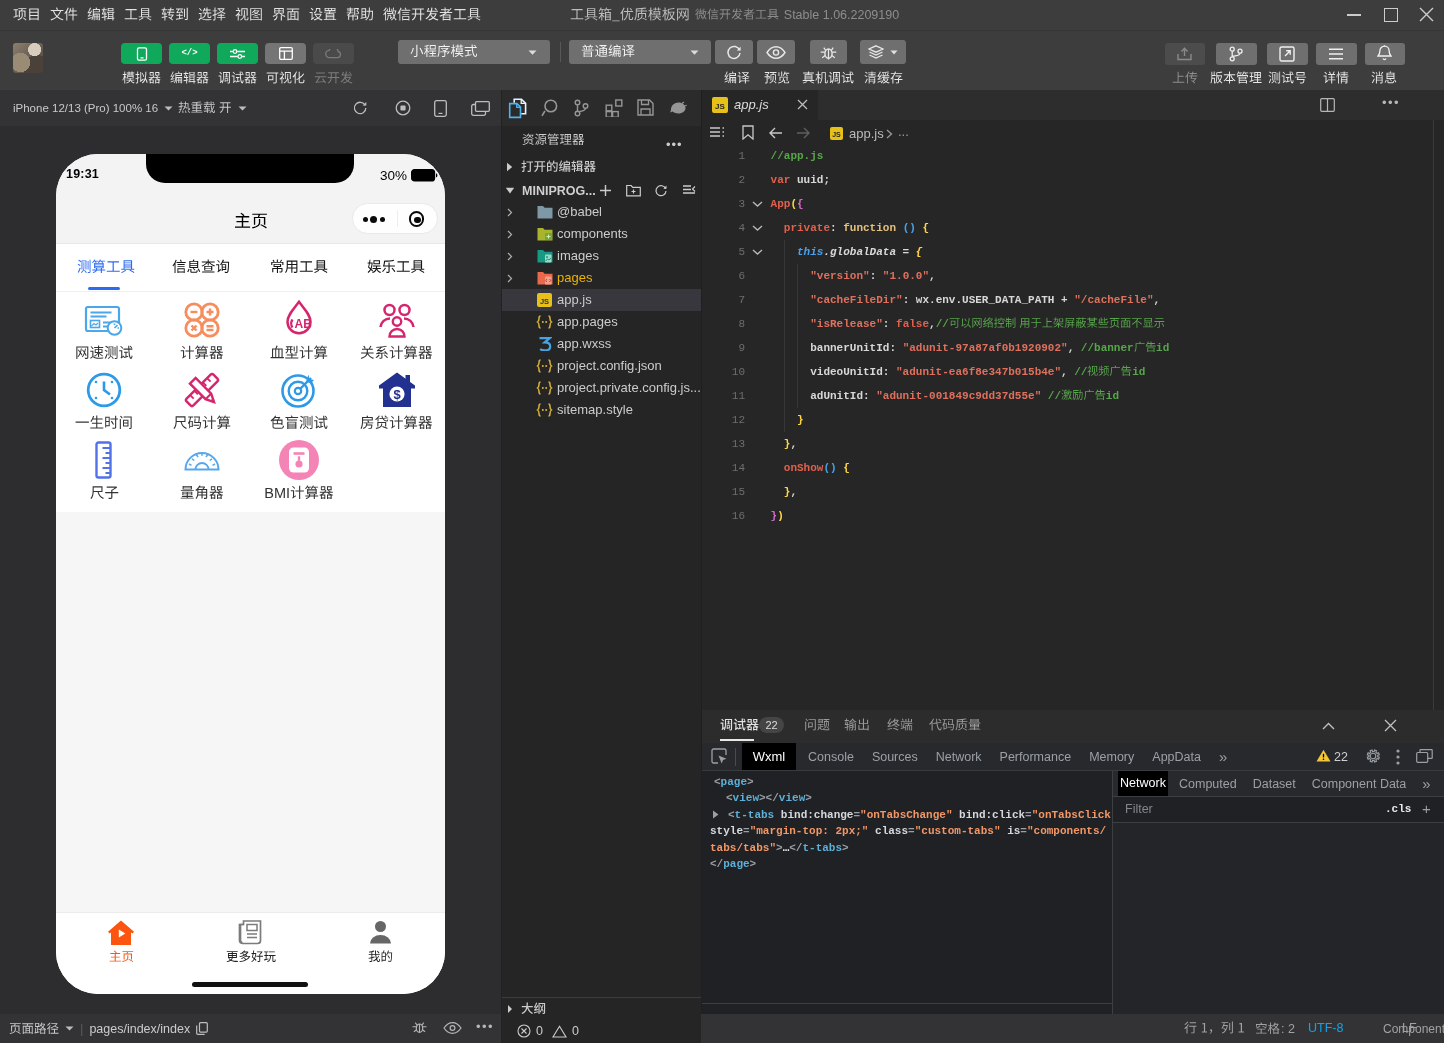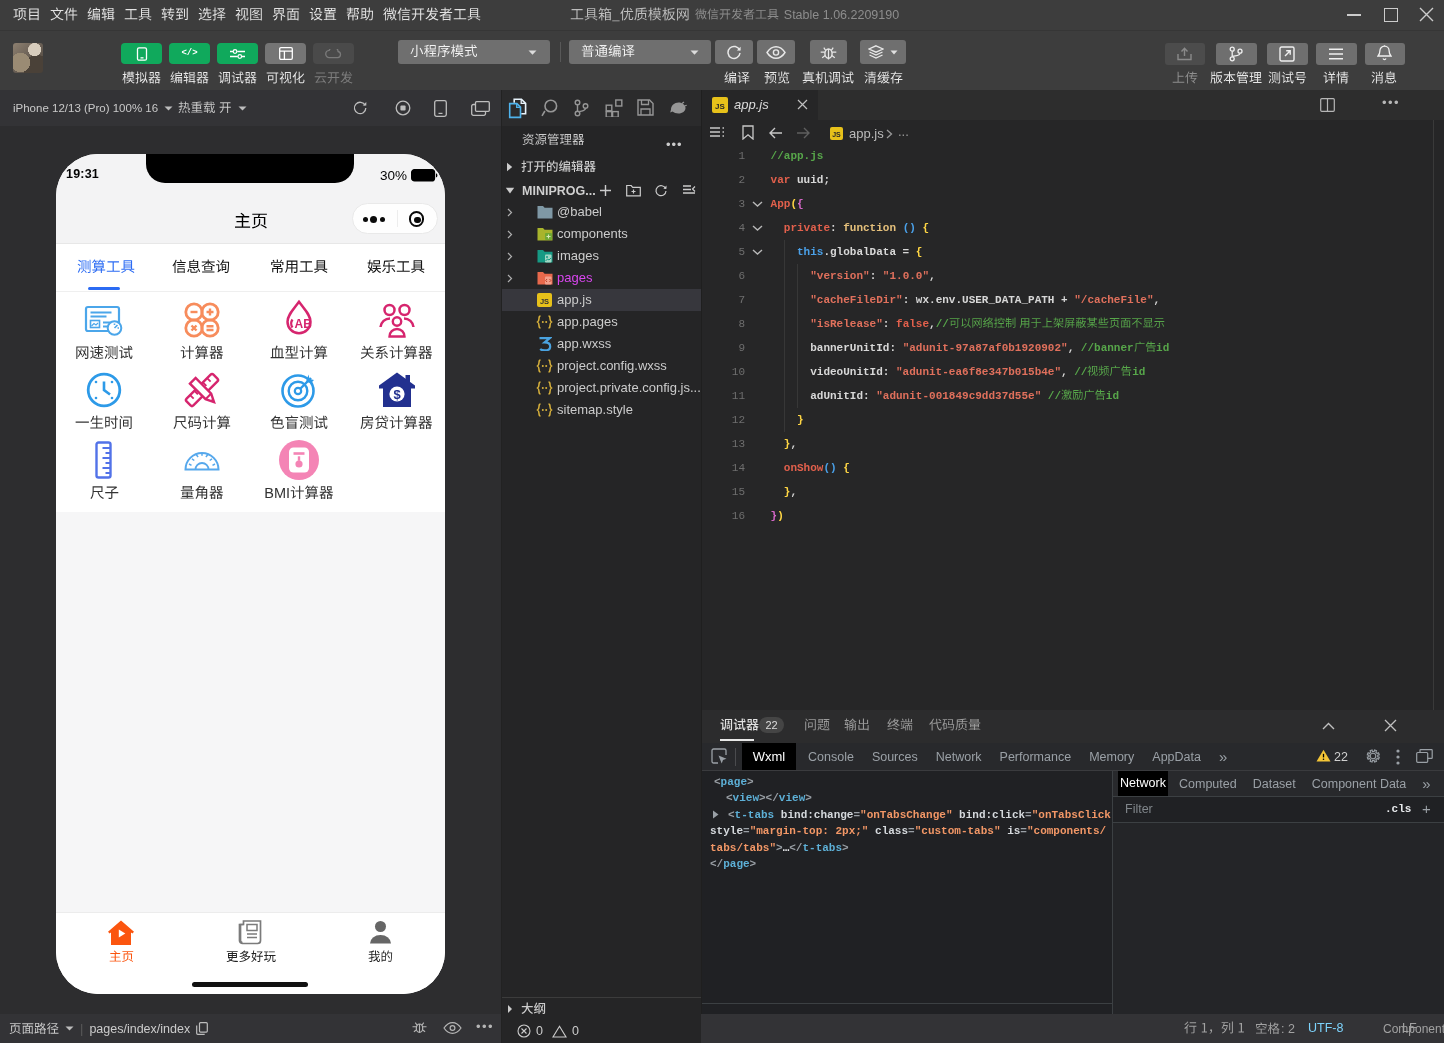--- a/index.html
+++ b/index.html
@@ -648,42 +648,42 @@
 <svg class="a" style="left:507px;top:273.5px" width="6" height="9" viewBox="0 0 6 9">
     <path d="M1 1l3.5 3.5L1 8" fill="none" stroke="#b0b0b0" stroke-width="1.2"></path>
   </svg>
 <div class="a" style="left:537px;top:271px">
     <svg width="16" height="14" viewBox="0 0 16 14">
       <path d="M0.5 1h5.5l1.6 1.8h7.9V13.5H0.5z" fill="#e8694c"></path>
       <rect x="8" y="5.5" width="6.5" height="8" rx="1" fill="#f2a08c"></rect>
       <path d="M10 8l-1.3 1.5L10 11M12.5 8l1.3 1.5-1.3 1.5" stroke="#c04028" stroke-width="1" fill="none"></path>
     </svg>
   </div>
-<div class="a" style="left:557px;top:270px;color:#d946ef;font-size:13px;">pages</div>
+<div class="a" style="left:557px;top:270px;color:#eab308;font-size:13px;">pages</div>
 <div class="a" style="left:537px;top:292.5px;width:15px;height:14px;border-radius:2px;background:#e7c11a;"></div>
 <div class="a" style="left:537px;top:292.5px;width:15px;height:14px;font-size:7.5px;font-weight:bold;color:#333;text-align:center;line-height:17px;">JS</div>
 <div class="a" style="left:557px;top:292px;color:#cccccc;font-size:13px;">app.js</div>
 <svg class="a" style="left:536px;top:315px" width="17" height="14" viewBox="0 0 17 14">
     <path d="M4.5 1C3 1 3 2.2 3 3.5S3 6 1.5 7C3 8 3 9.2 3 10.5S3 13 4.5 13" fill="none" stroke="#d9b23c" stroke-width="1.5"></path>
     <path d="M12.5 1C14 1 14 2.2 14 3.5S14 6 15.5 7C14 8 14 9.2 14 10.5S14 13 12.5 13" fill="none" stroke="#d9b23c" stroke-width="1.5"></path>
     <circle cx="6.8" cy="7" r="1" fill="#d9b23c"></circle>
     <circle cx="10.2" cy="7" r="1" fill="#d9b23c"></circle>
   </svg>
 <div class="a" style="left:557px;top:314px;color:#cccccc;font-size:13px;">app.pages</div>
 <svg class="a" style="left:537px;top:337px" width="15" height="14" viewBox="0 0 15 14">
     <path d="M2.5 1.2h10.2L7.6 5.4c3.4 0 5.6 1.6 5.6 4 0 2.6-2.4 4-5.4 4-2 0-3.8-.6-4.6-1.4" fill="none" stroke="#4aa3e0" stroke-width="2.2"></path>
   </svg>
 <div class="a" style="left:557px;top:336px;color:#cccccc;font-size:13px;">app.wxss</div>
 <svg class="a" style="left:536px;top:359px" width="17" height="14" viewBox="0 0 17 14">
     <path d="M4.5 1C3 1 3 2.2 3 3.5S3 6 1.5 7C3 8 3 9.2 3 10.5S3 13 4.5 13" fill="none" stroke="#d9b23c" stroke-width="1.5"></path>
     <path d="M12.5 1C14 1 14 2.2 14 3.5S14 6 15.5 7C14 8 14 9.2 14 10.5S14 13 12.5 13" fill="none" stroke="#d9b23c" stroke-width="1.5"></path>
     <circle cx="6.8" cy="7" r="1" fill="#d9b23c"></circle>
     <circle cx="10.2" cy="7" r="1" fill="#d9b23c"></circle>
   </svg>
-<div class="a" style="left:557px;top:358px;color:#cccccc;font-size:13px;">project.config.wxss</div>
+<div class="a" style="left:557px;top:358px;color:#cccccc;font-size:13px;">project.config.json</div>
 <svg class="a" style="left:536px;top:381px" width="17" height="14" viewBox="0 0 17 14">
     <path d="M4.5 1C3 1 3 2.2 3 3.5S3 6 1.5 7C3 8 3 9.2 3 10.5S3 13 4.5 13" fill="none" stroke="#d9b23c" stroke-width="1.5"></path>
     <path d="M12.5 1C14 1 14 2.2 14 3.5S14 6 15.5 7C14 8 14 9.2 14 10.5S14 13 12.5 13" fill="none" stroke="#d9b23c" stroke-width="1.5"></path>
     <circle cx="6.8" cy="7" r="1" fill="#d9b23c"></circle>
     <circle cx="10.2" cy="7" r="1" fill="#d9b23c"></circle>
   </svg>
 <div class="a" style="left:557px;top:380px;color:#cccccc;font-size:13px;">project.private.config.js...</div>
 <svg class="a" style="left:536px;top:403px" width="17" height="14" viewBox="0 0 17 14">
     <path d="M4.5 1C3 1 3 2.2 3 3.5S3 6 1.5 7C3 8 3 9.2 3 10.5S3 13 4.5 13" fill="none" stroke="#d9b23c" stroke-width="1.5"></path>
     <path d="M12.5 1C14 1 14 2.2 14 3.5S14 6 15.5 7C14 8 14 9.2 14 10.5S14 13 12.5 13" fill="none" stroke="#d9b23c" stroke-width="1.5"></path>
@@ -752,21 +752,21 @@
 <div class="a" style="left:701px;top:144px;width:743px;height:24px;font-family:'Liberation Mono',monospace;font-size:11px;font-weight:bold;line-height:24px;white-space:pre;"><span class="a" style="left:9px;width:35px;text-align:right;color:#6e6e6e;font-weight:normal;">1</span><span class="a" style="left:69.6px;"><span style="color:#57a64a">//app.js</span></span></div>
 <div class="a" style="left:701px;top:168px;width:743px;height:24px;font-family:'Liberation Mono',monospace;font-size:11px;font-weight:bold;line-height:24px;white-space:pre;"><span class="a" style="left:9px;width:35px;text-align:right;color:#6e6e6e;font-weight:normal;">2</span><span class="a" style="left:69.6px;"><span style="color:#e2604c">var</span><span style="color:#d8d8d8"> uuid;</span></span></div>
 <div class="a" style="left:701px;top:192px;width:743px;height:24px;font-family:'Liberation Mono',monospace;font-size:11px;font-weight:bold;line-height:24px;white-space:pre;"><span class="a" style="left:9px;width:35px;text-align:right;color:#6e6e6e;font-weight:normal;">3</span><svg class="a" style="left:51px;top:9px" width="11" height="6" viewBox="0 0 11 6">
       <path d="M1 1l4.5 4L10 1" fill="none" stroke="#b8b8b8" stroke-width="1.4"></path>
     </svg><span class="a" style="left:69.6px;"><span style="color:#e2604c">App</span><span style="color:#ffd644">(</span><span style="color:#d668c8">{</span></span></div>
 <div class="a" style="left:701px;top:216px;width:743px;height:24px;font-family:'Liberation Mono',monospace;font-size:11px;font-weight:bold;line-height:24px;white-space:pre;"><span class="a" style="left:9px;width:35px;text-align:right;color:#6e6e6e;font-weight:normal;">4</span><svg class="a" style="left:51px;top:9px" width="11" height="6" viewBox="0 0 11 6">
       <path d="M1 1l4.5 4L10 1" fill="none" stroke="#b8b8b8" stroke-width="1.4"></path>
     </svg><span class="a" style="left:69.6px;"><span style="color:#d8d8d8">  </span><span style="color:#e2604c">private</span><span style="color:#d8d8d8">: </span><span style="color:#e5c07b">function</span><span style="color:#d8d8d8"> </span><span style="color:#4aa0e8">()</span><span style="color:#d8d8d8"> </span><span style="color:#ffd644">{</span></span></div>
 <div class="a" style="left:701px;top:240px;width:743px;height:24px;font-family:'Liberation Mono',monospace;font-size:11px;font-weight:bold;line-height:24px;white-space:pre;"><span class="a" style="left:9px;width:35px;text-align:right;color:#6e6e6e;font-weight:normal;">5</span><svg class="a" style="left:51px;top:9px" width="11" height="6" viewBox="0 0 11 6">
       <path d="M1 1l4.5 4L10 1" fill="none" stroke="#b8b8b8" stroke-width="1.4"></path>
-    </svg><span class="a" style="left:69.6px;"><span style="color:#d8d8d8">    </span><span style="color:#4aa0e8">this</span><span style="color:#d8d8d8">.globalData = </span><span style="color:#ffd644">{</span></span></div>
+    </svg><span class="a" style="left:69.6px;font-style:italic;"><span style="color:#d8d8d8">    </span><span style="color:#4aa0e8">this</span><span style="color:#d8d8d8">.globalData = </span><span style="color:#ffd644">{</span></span></div>
 <div class="a" style="left:701px;top:264px;width:743px;height:24px;font-family:'Liberation Mono',monospace;font-size:11px;font-weight:bold;line-height:24px;white-space:pre;"><span class="a" style="left:9px;width:35px;text-align:right;color:#6e6e6e;font-weight:normal;">6</span><span class="a" style="left:69.6px;"><span style="color:#d8d8d8">      </span><span style="color:#e0705c">"version"</span><span style="color:#d8d8d8">: </span><span style="color:#e0705c">"1.0.0"</span><span style="color:#d8d8d8">,</span></span></div>
 <div class="a" style="left:701px;top:288px;width:743px;height:24px;font-family:'Liberation Mono',monospace;font-size:11px;font-weight:bold;line-height:24px;white-space:pre;"><span class="a" style="left:9px;width:35px;text-align:right;color:#6e6e6e;font-weight:normal;">7</span><span class="a" style="left:69.6px;"><span style="color:#d8d8d8">      </span><span style="color:#e0705c">"cacheFileDir"</span><span style="color:#d8d8d8">: wx.env.USER_DATA_PATH + </span><span style="color:#e0705c">"/cacheFile"</span><span style="color:#d8d8d8">,</span></span></div>
 <div class="a" style="left:701px;top:312px;width:743px;height:24px;font-family:'Liberation Mono',monospace;font-size:11px;font-weight:bold;line-height:24px;white-space:pre;"><span class="a" style="left:9px;width:35px;text-align:right;color:#6e6e6e;font-weight:normal;">8</span><span class="a" style="left:69.6px;"><span style="color:#d8d8d8">      </span><span style="color:#e0705c">"isRelease"</span><span style="color:#d8d8d8">: </span><span style="color:#e2604c">false</span><span style="color:#d8d8d8">,</span><span style="color:#57a64a">//</span><svg width="215.9" height="12.5" viewBox="0 0 215.9 12.5" style="display:inline-block;vertical-align:-2.6px">
         <path d="M0.6 1.3V2.1H8.4V9.6C8.4 9.8 8.3 9.9 8 9.9C7.8 9.9 6.9 9.9 6 9.9C6.1 10.1 6.2 10.5 6.3 10.8C7.4 10.8 8.2 10.8 8.6 10.6C9.1 10.5 9.2 10.2 9.2 9.6V2.1H10.6V1.3ZM2.6 4.6H5.5V7.2H2.6ZM1.8 3.8V8.9H2.6V8H6.4V3.8ZM15.4 1.9C16 2.7 16.8 3.9 17.1 4.6L17.8 4.2C17.5 3.4 16.8 2.4 16.1 1.5ZM19.7 0.9C19.5 5.9 18.7 8.7 15.1 10.1C15.3 10.3 15.6 10.7 15.7 10.9C17.2 10.2 18.3 9.3 19 8.1C19.9 9 20.8 10 21.3 10.8L22 10.2C21.5 9.4 20.4 8.2 19.4 7.3C20.1 5.7 20.5 3.7 20.6 1ZM12.8 9.7C13.1 9.4 13.5 9.2 16.7 7.6C16.7 7.4 16.5 7.1 16.5 6.8L13.9 8.1V1.4H13V8C13 8.5 12.6 8.8 12.3 9C12.5 9.1 12.7 9.5 12.8 9.7ZM24.6 3.9C25.1 4.5 25.6 5.2 26.1 6C25.7 7.2 25.1 8.2 24.3 8.9C24.5 9 24.8 9.3 25 9.4C25.7 8.7 26.2 7.8 26.6 6.7C27 7.2 27.3 7.7 27.5 8.1L28.1 7.6C27.8 7.1 27.4 6.5 27 5.9C27.3 4.9 27.5 3.9 27.7 2.8L26.9 2.7C26.8 3.6 26.6 4.4 26.4 5.1C26 4.5 25.5 3.9 25.1 3.4ZM27.8 3.9C28.3 4.5 28.9 5.3 29.3 6C28.9 7.2 28.3 8.2 27.5 9C27.7 9.1 28 9.4 28.1 9.5C28.8 8.7 29.4 7.8 29.8 6.8C30.2 7.4 30.6 8 30.8 8.5L31.3 8C31.1 7.4 30.7 6.7 30.2 5.9C30.5 5 30.7 4 30.9 2.8L30.1 2.8C30 3.6 29.8 4.4 29.6 5.1C29.2 4.5 28.8 4 28.4 3.5ZM23.4 1.2V10.8H24.2V2H31.8V9.7C31.8 9.9 31.7 9.9 31.5 9.9C31.3 10 30.6 10 29.8 9.9C29.9 10.2 30.1 10.5 30.2 10.8C31.2 10.8 31.8 10.8 32.1 10.6C32.5 10.5 32.6 10.2 32.6 9.7V1.2ZM34.1 9.3 34.3 10.2C35.3 9.8 36.7 9.4 38 9L37.9 8.3C36.4 8.7 35 9.1 34.1 9.3ZM40 0.3C39.5 1.6 38.8 2.7 37.9 3.5L38 3.3L37.3 2.9C37 3.3 36.8 3.7 36.6 4.1L35.1 4.2C35.8 3.3 36.5 2.1 37 0.9L36.2 0.5C35.7 1.9 34.9 3.3 34.6 3.7C34.4 4 34.2 4.3 34 4.3C34.1 4.6 34.2 5 34.3 5.2C34.4 5.1 34.7 5 36.1 4.8C35.6 5.5 35.1 6.1 34.9 6.3C34.6 6.7 34.3 7 34.1 7.1C34.2 7.3 34.3 7.7 34.3 7.9C34.6 7.7 35 7.6 37.7 6.9C37.7 6.7 37.7 6.4 37.7 6.2L35.6 6.6C36.4 5.8 37.2 4.7 37.8 3.7C38 3.8 38.2 4.1 38.3 4.3C38.7 4 39 3.6 39.3 3.1C39.7 3.7 40.1 4.2 40.6 4.6C39.7 5.2 38.8 5.6 37.8 5.9C37.9 6.1 38.1 6.5 38.2 6.7C39.2 6.3 40.3 5.8 41.2 5.2C42 5.8 43 6.3 44.1 6.6C44.1 6.4 44.3 6 44.4 5.9C43.4 5.6 42.6 5.2 41.8 4.7C42.7 3.9 43.5 3 43.9 1.8L43.4 1.5L43.3 1.6H40.3C40.5 1.2 40.6 0.9 40.8 0.6ZM38.8 6.6V10.7H39.6V10.1H42.8V10.7H43.6V6.6ZM39.6 9.4V7.3H42.8V9.4ZM42.8 2.3C42.4 3 41.9 3.7 41.2 4.2C40.6 3.7 40.1 3.1 39.8 2.5L39.9 2.3ZM52.6 3.7C53.3 4.3 54.2 5.3 54.7 5.8L55.2 5.2C54.8 4.7 53.8 3.9 53.1 3.2ZM51.1 3.3C50.5 4 49.7 4.7 48.9 5.3C49.1 5.4 49.4 5.7 49.5 5.9C50.3 5.3 51.2 4.4 51.8 3.5ZM46.6 0.5V2.7H45.3V3.5H46.6V6.1C46.1 6.3 45.6 6.5 45.2 6.6L45.3 7.4L46.6 7V9.7C46.6 9.9 46.6 9.9 46.4 9.9C46.3 9.9 45.9 9.9 45.4 9.9C45.5 10.1 45.6 10.5 45.6 10.7C46.3 10.7 46.8 10.7 47 10.5C47.3 10.4 47.4 10.2 47.4 9.7V6.7L48.6 6.3L48.5 5.5L47.4 5.9V3.5H48.6V2.7H47.4V0.5ZM48.5 9.7V10.4H55.6V9.7H52.5V6.9H54.8V6.1H49.4V6.9H51.7V9.7ZM51.4 0.7C51.5 1 51.7 1.5 51.9 1.8H48.9V3.8H49.7V2.6H54.7V3.7H55.5V1.8H52.8C52.6 1.5 52.4 0.9 52.2 0.5ZM63.6 1.5V7.7H64.4V1.5ZM65.6 0.6V9.6C65.6 9.8 65.5 9.9 65.3 9.9C65.1 9.9 64.5 9.9 63.8 9.9C64 10.1 64.1 10.5 64.1 10.8C65 10.8 65.6 10.7 65.9 10.6C66.3 10.4 66.4 10.2 66.4 9.6V0.6ZM57.6 0.8C57.4 1.8 57 3 56.5 3.7C56.7 3.8 57 3.9 57.2 4C57.4 3.7 57.6 3.3 57.8 2.9H59.2V4.1H56.5V4.8H59.2V6H57V9.9H57.8V6.7H59.2V10.8H60V6.7H61.6V9C61.6 9.1 61.6 9.2 61.4 9.2C61.3 9.2 61 9.2 60.5 9.2C60.6 9.4 60.7 9.7 60.7 9.9C61.3 9.9 61.8 9.9 62 9.8C62.3 9.6 62.4 9.4 62.4 9V6H60V4.8H62.8V4.1H60V2.9H62.3V2.1H60V0.5H59.2V2.1H58C58.2 1.7 58.3 1.3 58.4 0.9ZM72 1.3V5.3C72 6.9 71.9 8.9 70.7 10.3C70.9 10.4 71.2 10.7 71.3 10.9C72.2 9.9 72.6 8.6 72.8 7.4H75.6V10.7H76.4V7.4H79.4V9.7C79.4 9.9 79.4 9.9 79.1 9.9C78.9 9.9 78.2 10 77.4 9.9C77.5 10.1 77.6 10.5 77.7 10.7C78.7 10.7 79.4 10.7 79.8 10.6C80.1 10.5 80.3 10.2 80.3 9.7V1.3ZM72.9 2.1H75.6V3.9H72.9ZM79.4 2.1V3.9H76.4V2.1ZM72.9 4.7H75.6V6.6H72.8C72.9 6.1 72.9 5.7 72.9 5.3ZM79.4 4.7V6.6H76.4V4.7ZM82.9 1.3V2.1H86.8V5H82.2V5.8H86.8V9.6C86.8 9.8 86.7 9.9 86.5 9.9C86.2 9.9 85.4 9.9 84.4 9.9C84.6 10.1 84.7 10.5 84.8 10.7C85.9 10.7 86.7 10.7 87.1 10.6C87.5 10.4 87.7 10.2 87.7 9.6V5.8H92.1V5H87.7V2.1H91.3V1.3ZM97.5 0.7V9.4H93.3V10.3H103.4V9.4H98.4V5H102.6V4.1H98.4V0.7ZM111 2.1H113.3V4.5H111ZM110.2 1.4V5.2H114.2V1.4ZM109.1 5.5V6.6H104.6V7.3H108.5C107.5 8.4 105.9 9.4 104.4 9.9C104.6 10.1 104.8 10.4 104.9 10.6C106.4 10 108 8.9 109.1 7.7V10.8H110V7.8C111 9 112.6 10 114.1 10.5C114.2 10.3 114.5 10 114.7 9.8C113.1 9.4 111.5 8.4 110.5 7.3H114.3V6.6H110V5.5ZM106.3 0.5C106.3 0.9 106.3 1.3 106.3 1.7H104.6V2.4H106.2C106 3.7 105.5 4.6 104.3 5.2C104.5 5.3 104.8 5.6 104.9 5.8C106.2 5.1 106.7 3.9 107 2.4H108.6C108.4 3.9 108.3 4.4 108.2 4.6C108.1 4.7 108 4.7 107.9 4.7C107.7 4.7 107.3 4.7 106.9 4.7C107 4.9 107.1 5.2 107.1 5.4C107.5 5.4 108 5.4 108.2 5.4C108.5 5.4 108.7 5.3 108.9 5.1C109.1 4.8 109.2 4 109.4 2C109.4 1.9 109.4 1.7 109.4 1.7H107.1C107.1 1.3 107.1 0.9 107.2 0.5ZM119 4C119.3 4.4 119.5 4.8 119.7 5.1L120.5 4.8C120.3 4.5 120 4.1 119.8 3.8ZM117.5 1.8H124.3V2.9H117.5ZM116.7 1V4.7C116.7 6.5 116.6 8.7 115.5 10.4C115.7 10.4 116.1 10.7 116.2 10.8C117.3 9.1 117.5 6.6 117.5 4.7V3.6H125.1V1ZM123.4 3.7C123.2 4.1 123 4.7 122.7 5.2H118V5.9H119.7V7L119.7 7.4H117.7V8.2H119.6C119.4 8.9 118.8 9.6 117.5 10.2C117.7 10.3 118 10.6 118.1 10.8C119.7 10.1 120.2 9.2 120.4 8.2H122.8V10.8H123.6V8.2H125.7V7.4H123.6V5.9H125.4V5.2H123.5C123.8 4.8 124.1 4.4 124.3 4ZM122.8 7.4H120.5L120.5 7V5.9H122.8ZM128.5 6.3C128.4 7.3 128.3 8.3 128 9C128.1 9.1 128.4 9.2 128.5 9.3C128.8 8.5 128.9 7.5 129 6.4ZM127.2 3.4C127.6 3.9 127.9 4.6 128 5.1L128.7 4.8C128.6 4.3 128.2 3.6 127.9 3.1ZM130.3 6.5C130.5 7.2 130.7 8.3 130.7 8.9L131.2 8.7C131.2 8.2 131 7.2 130.7 6.3ZM131.4 3.1C131.3 3.6 130.9 4.4 130.6 4.9L131.2 5.1C131.5 4.6 131.9 3.9 132.2 3.3ZM133.4 0.5V1.2H130.5V0.5H129.6V1.2H127V2H129.6V2.8H130.5V2H133.4V2.8H134.2V2H136.9V1.2H134.2V0.5ZM133.6 2.8C133.3 4.1 132.8 5.3 132.2 6.2V5.1H130V2.8H129.3V5.1H127.3V10.8H127.9V5.8H129.4V10.7H130V5.8H131.5V10C131.5 10.1 131.4 10.1 131.3 10.1C131.2 10.1 130.9 10.1 130.5 10.1C130.6 10.3 130.7 10.6 130.7 10.8C131.3 10.8 131.6 10.8 131.9 10.7C132 10.6 132.1 10.4 132.1 10.3C132.3 10.4 132.5 10.7 132.6 10.8C133.4 10.3 134.1 9.8 134.7 9C135.2 9.8 135.9 10.4 136.7 10.8C136.8 10.6 137 10.3 137.2 10.1C136.4 9.8 135.7 9.1 135.1 8.4C135.7 7.4 136.2 6.3 136.5 5H137V4.2H134C134.1 3.8 134.3 3.4 134.4 3ZM132.2 6.8C132.3 6.9 132.5 7 132.5 7.1C132.8 6.8 133 6.4 133.2 6.1C133.5 6.9 133.8 7.7 134.2 8.3C133.6 9.1 133 9.7 132.2 10.1V10ZM133.7 5H135.6C135.4 6 135.1 6.9 134.6 7.6C134.2 6.9 133.9 6 133.6 5.1ZM140.2 0.5V1.6H138.2V2.4H140.2V5.7H142.7V6.7H138.2V7.5H141.9C141 8.5 139.4 9.4 138 9.9C138.1 10 138.4 10.4 138.5 10.6C140 10 141.6 8.9 142.7 7.7V10.8H143.5V7.7C144.6 8.9 146.3 10 147.8 10.5C147.9 10.3 148.2 10 148.3 9.8C146.9 9.4 145.3 8.5 144.3 7.5H148.1V6.7H143.5V5.7H146V2.4H148.1V1.6H146V0.5H145.1V1.6H141.1V0.5ZM145.1 2.4V3.3H141.1V2.4ZM145.1 4V5H141.1V4ZM150.6 7.2V8.1H158.2V7.2ZM149.4 9.7V10.5H159.3V9.7ZM149.9 1.7V5.6L149.2 5.7L149.3 6.5C150.6 6.3 152.6 6.1 154.4 5.9L154.4 5.1L152.6 5.3V3.2H154.3V2.4H152.6V0.5H151.7V5.4L150.7 5.5V1.7ZM158.2 1.6C157.6 2 156.7 2.4 155.7 2.7V0.5H154.9V4.9C154.9 5.9 155.2 6.2 156.3 6.2C156.5 6.2 157.9 6.2 158.1 6.2C159.1 6.2 159.3 5.8 159.4 4.2C159.2 4.2 158.8 4 158.7 3.9C158.6 5.2 158.5 5.4 158.1 5.4C157.8 5.4 156.6 5.4 156.3 5.4C155.8 5.4 155.7 5.3 155.7 4.9V3.5C156.8 3.1 158 2.7 158.9 2.2ZM165.1 4.7V6.8C165.1 8 164.7 9.3 160.5 10.1C160.7 10.3 160.9 10.6 161 10.8C165.4 9.9 166 8.3 166 6.8V4.7ZM166 8.7C167.3 9.3 169 10.2 169.8 10.8L170.4 10.2C169.5 9.5 167.8 8.7 166.5 8.1ZM161.9 3.2V8.5H162.7V4H168.4V8.4H169.3V3.2H165.3C165.5 2.8 165.7 2.4 165.9 1.9H170.4V1.1H160.8V1.9H165C164.8 2.3 164.6 2.8 164.4 3.2ZM175.5 6.2H177.9V7.4H175.5ZM175.5 5.5V4.2H177.9V5.5ZM175.5 8.1H177.9V9.4H175.5ZM171.8 1.2V2H176.1C176 2.5 175.9 3 175.8 3.4H172.3V10.8H173.1V10.2H180.3V10.8H181.2V3.4H176.7L177.1 2H181.7V1.2ZM173.1 9.4V4.2H174.7V9.4ZM180.3 9.4H178.6V4.2H180.3ZM188.6 4.5C189.9 5.4 191.6 6.8 192.4 7.6L193.1 7C192.2 6.1 190.5 4.9 189.2 4ZM183.1 1.3V2.1H188.1C187 4.1 185.1 5.9 182.8 7C183 7.2 183.3 7.6 183.4 7.8C185 7 186.3 5.8 187.5 4.5V10.8H188.4V3.4C188.7 3 188.9 2.6 189.2 2.1H192.8V1.3ZM196.3 3.5H202V4.7H196.3ZM196.3 1.7H202V2.9H196.3ZM195.5 1V5.4H202.9V1ZM202.7 6.2C202.4 6.9 201.7 7.9 201.2 8.5L201.8 8.8C202.3 8.2 203 7.3 203.4 6.5ZM194.9 6.6C195.4 7.3 195.9 8.3 196.2 8.9L196.9 8.5C196.6 8 196 7 195.6 6.3ZM199.9 5.8V9.5H198.3V5.8H197.5V9.5H194V10.3H204.3V9.5H200.7V5.8ZM207.4 6C206.9 7.2 206 8.5 205.1 9.3C205.3 9.4 205.7 9.6 205.9 9.8C206.8 8.9 207.7 7.6 208.2 6.2ZM212.4 6.3C213.2 7.4 214.1 8.8 214.4 9.8L215.2 9.4C214.9 8.5 214 7 213.2 6ZM206.4 1.3V2.1H214.3V1.3ZM205.4 4V4.9H209.9V9.7C209.9 9.9 209.8 9.9 209.6 9.9C209.4 9.9 208.7 9.9 207.9 9.9C208.1 10.2 208.2 10.5 208.2 10.8C209.2 10.8 209.9 10.8 210.3 10.6C210.7 10.5 210.8 10.2 210.8 9.7V4.9H215.3V4Z" fill="#57a64a"></path>
       </svg></span></div>
 <div class="a" style="left:701px;top:336px;width:743px;height:24px;font-family:'Liberation Mono',monospace;font-size:11px;font-weight:bold;line-height:24px;white-space:pre;"><span class="a" style="left:9px;width:35px;text-align:right;color:#6e6e6e;font-weight:normal;">9</span><span class="a" style="left:69.6px;"><span style="color:#d8d8d8">      bannerUnitId: </span><span style="color:#e0705c">"adunit-97a87af0b1920902"</span><span style="color:#d8d8d8">, </span><span style="color:#57a64a">//banner</span><svg width="22.4" height="12.5" viewBox="0 0 22.4 12.5" style="display:inline-block;vertical-align:-2.6px">
         <path d="M5.3 0.7C5.4 1.1 5.7 1.7 5.8 2.2H1.6V5.4C1.6 6.9 1.5 8.9 0.4 10.3C0.6 10.4 1 10.7 1.1 10.9C2.3 9.4 2.5 7.1 2.5 5.4V3H10.6V2.2H6.3L6.7 2.1C6.6 1.7 6.4 1 6.1 0.5ZM14 0.6C13.6 1.9 12.8 3.1 12 3.9C12.2 4 12.6 4.3 12.8 4.4C13.1 4 13.5 3.5 13.8 2.9H16.6V4.6H11.9V5.4H21.8V4.6H17.5V2.9H20.9V2.1H17.5V0.5H16.6V2.1H14.3C14.5 1.7 14.7 1.2 14.8 0.8ZM13.3 6.6V10.9H14.1V10.3H19.6V10.9H20.5V6.6ZM14.1 9.5V7.3H19.6V9.5Z" fill="#57a64a"></path>
       </svg><span style="color:#57a64a">id</span></span></div>
 <div class="a" style="left:701px;top:360px;width:743px;height:24px;font-family:'Liberation Mono',monospace;font-size:11px;font-weight:bold;line-height:24px;white-space:pre;"><span class="a" style="left:9px;width:35px;text-align:right;color:#6e6e6e;font-weight:normal;">10</span><span class="a" style="left:69.6px;"><span style="color:#d8d8d8">      videoUnitId: </span><span style="color:#e0705c">"adunit-ea6f8e347b015b4e"</span><span style="color:#d8d8d8">, </span><span style="color:#57a64a">//</span><svg width="44.8" height="12.5" viewBox="0 0 44.8 12.5" style="display:inline-block;vertical-align:-2.6px">
         <path d="M5 1V7H5.9V1.8H9.3V7H10.2V1ZM1.7 0.9C2.1 1.3 2.6 1.9 2.8 2.4L3.4 1.9C3.2 1.5 2.8 0.9 2.4 0.5ZM7.1 2.6V4.8C7.1 6.6 6.8 8.7 4 10.2C4.1 10.3 4.4 10.6 4.5 10.8C6.2 9.9 7.1 8.7 7.5 7.5V9.7C7.5 10.4 7.8 10.6 8.6 10.6H9.6C10.6 10.6 10.7 10.2 10.8 8.4C10.6 8.4 10.3 8.2 10.1 8.1C10.1 9.7 10 10 9.6 10H8.7C8.4 10 8.3 9.9 8.3 9.6V6.8H7.7C7.9 6.1 7.9 5.5 7.9 4.8V2.6ZM0.7 2.4V3.2H3.4C2.8 4.6 1.6 6 0.4 6.8C0.6 7 0.8 7.4 0.8 7.6C1.3 7.3 1.7 6.9 2.1 6.4V10.8H2.9V6C3.3 6.5 3.8 7.1 4 7.4L4.6 6.8C4.3 6.5 3.6 5.6 3.1 5.2C3.7 4.4 4.1 3.6 4.4 2.7L4 2.4L3.8 2.4ZM19.1 4.3C19 8.2 18.9 9.5 16.2 10.2C16.3 10.4 16.5 10.7 16.6 10.8C19.5 10 19.7 8.5 19.8 4.3ZM19.4 9C20.1 9.5 21.1 10.3 21.5 10.8L22 10.3C21.6 9.8 20.6 9 19.8 8.5ZM16 5.6C15.4 7.9 14.1 9.4 11.7 10.2C11.9 10.3 12.1 10.6 12.2 10.8C14.7 9.9 16.1 8.3 16.7 5.7ZM12.7 5.5C12.5 6.3 12.1 7.1 11.6 7.7C11.8 7.8 12.1 8 12.2 8.1C12.7 7.5 13.1 6.5 13.4 5.6ZM17.3 3.1V8.4H18V3.7H20.8V8.3H21.5V3.1H19.5L20 1.9H21.8V1.2H17V1.9H19.1C19 2.3 18.9 2.7 18.7 3.1ZM12.5 1.5V4H11.6V4.7H14V8.1H14.7V4.7H16.8V4H14.9V2.6H16.6V1.9H14.9V0.5H14.2V4H13.2V1.5ZM27.7 0.7C27.8 1.1 28.1 1.7 28.2 2.2H24V5.4C24 6.9 23.9 8.9 22.8 10.3C23 10.4 23.4 10.7 23.5 10.9C24.7 9.4 24.9 7.1 24.9 5.4V3H33V2.2H28.7L29.1 2.1C29 1.7 28.8 1 28.5 0.5ZM36.4 0.6C36 1.9 35.2 3.1 34.4 3.9C34.6 4 35 4.3 35.2 4.4C35.5 4 35.9 3.5 36.2 2.9H39V4.6H34.3V5.4H44.2V4.6H39.9V2.9H43.3V2.1H39.9V0.5H39V2.1H36.7C36.9 1.7 37.1 1.2 37.2 0.8ZM35.7 6.6V10.9H36.5V10.3H42V10.9H42.9V6.6ZM36.5 9.5V7.3H42V9.5Z" fill="#57a64a"></path>
@@ -884,17 +884,17 @@
     <svg width="60.7" height="14.6" viewBox="0 0 60.7 14.6" style="display:block">
       <path d="M5.7 1.3V2.2H12.1V1.3ZM3.5 0.5C2.8 1.4 1.5 2.6 0.5 3.3C0.6 3.5 0.9 3.9 1 4.1C2.2 3.3 3.5 2 4.4 0.9ZM5.1 4.8V5.8H9.5V11.2C9.5 11.4 9.4 11.5 9.1 11.5C8.9 11.5 8 11.5 7.1 11.4C7.2 11.7 7.4 12.1 7.4 12.4C8.7 12.4 9.4 12.4 9.9 12.3C10.3 12.1 10.5 11.8 10.5 11.2V5.8H12.4V4.8ZM4 3.3C3.1 4.7 1.7 6.3 0.3 7.2C0.5 7.4 0.9 7.8 1 8C1.5 7.6 2 7.2 2.5 6.7V12.5H3.5V5.6C4 5 4.5 4.3 4.9 3.6ZM17.8 11.4H23V10.4H21.1V1.9H20.2C19.7 2.2 19.1 2.4 18.2 2.5V3.3H19.9V10.4H17.8ZM25.9 12.8C27.3 12.3 28.1 11.2 28.1 9.8C28.1 8.9 27.8 8.3 27 8.3C26.5 8.3 26.1 8.7 26.1 9.3C26.1 9.9 26.5 10.2 27 10.2L27.2 10.2C27.2 11.1 26.6 11.7 25.6 12.1ZM45.2 2V9.3H46.2V2ZM47.9 0.5V11.2C47.9 11.4 47.8 11.5 47.6 11.5C47.4 11.5 46.7 11.5 46 11.4C46.1 11.7 46.3 12.1 46.3 12.4C47.3 12.4 47.9 12.4 48.3 12.2C48.7 12.1 48.9 11.8 48.9 11.2V0.5ZM39.2 7.5C39.9 7.9 40.7 8.6 41.2 9C40.3 10.3 39.2 11.2 37.9 11.7C38.1 11.9 38.4 12.3 38.5 12.5C41.2 11.3 43.2 8.7 43.9 4.2L43.3 4L43.1 4.1H40.2C40.4 3.5 40.6 2.8 40.7 2.1H44.3V1.2H37.6V2.1H39.8C39.3 4.1 38.6 6 37.5 7.2C37.8 7.3 38.1 7.6 38.3 7.8C38.9 7 39.4 6.1 39.9 5H42.8C42.6 6.2 42.2 7.3 41.7 8.2C41.2 7.7 40.4 7.2 39.8 6.8ZM54.6 11.4H59.9V10.4H58V1.9H57C56.5 2.2 55.9 2.4 55.1 2.5V3.3H56.8V10.4H54.6Z" fill="#a2a2a2"></path>
     </svg>
   </div>
 <div class="a row" style="left:1255px;top:1014px;height:29px;gap:1px;">
     <svg width="25.0" height="14.0" viewBox="0 0 25.0 14.0" style="display:block">
       <path d="M7.1 4.3C8.3 4.9 10 5.9 10.9 6.5L11.5 5.8C10.6 5.2 8.9 4.3 7.6 3.7ZM4.8 3.6C3.8 4.5 2.5 5.3 1.1 5.8L1.6 6.6C3.1 6 4.5 5.1 5.5 4.2ZM1 10.7V11.6H11.6V10.7H6.7V7.6H10.3V6.7H2.3V7.6H5.7V10.7ZM5.3 0.7C5.5 1.1 5.7 1.6 5.9 2H1V4.8H1.9V2.9H10.6V4.5H11.6V2H7.1C6.9 1.6 6.6 0.9 6.3 0.4ZM19.7 2.7H22.4C22.1 3.4 21.5 4.2 20.9 4.8C20.3 4.2 19.9 3.5 19.5 2.9ZM15 0.5V3.2H13.2V4.1H14.9C14.5 5.8 13.7 7.8 12.8 8.8C13 9 13.2 9.4 13.3 9.6C14 8.8 14.6 7.4 15 6V12H15.9V5.7C16.3 6.2 16.7 6.9 16.9 7.3L17.5 6.5C17.3 6.2 16.2 5 15.9 4.6V4.1H17.3L17 4.3C17.2 4.5 17.6 4.8 17.8 4.9C18.2 4.6 18.6 4.1 19 3.6C19.4 4.2 19.8 4.8 20.3 5.4C19.3 6.3 18 7 16.8 7.4C16.9 7.5 17.2 7.9 17.3 8.1C17.6 8 17.9 7.9 18.3 7.7V12H19.1V11.5H22.6V12H23.6V7.6L24.1 7.8C24.3 7.6 24.5 7.2 24.7 7.1C23.5 6.7 22.4 6.1 21.6 5.4C22.5 4.5 23.2 3.4 23.6 2.1L23 1.8L22.9 1.8H20.1C20.4 1.5 20.5 1.1 20.7 0.7L19.8 0.5C19.3 1.8 18.5 3 17.5 3.9V3.2H15.9V0.5ZM19.1 10.6V8.2H22.6V10.6ZM18.9 7.4C19.6 7 20.3 6.5 21 6C21.6 6.5 22.3 7 23.1 7.4Z" fill="#a2a2a2"></path>
     </svg>
     <span style="color:#a2a2a2;font-size:12.5px;">: 2</span>
   </div>
-<div class="a" style="left:1308px;top:1021px;color:#7dd3fc;font-size:12.5px;">UTF-8</div>
+<div class="a" style="left:1308px;top:1021px;color:#0ea5e9;font-size:12.5px;">UTF-8</div>
 <div class="a" style="left:1402px;top:1021px;color:#a2a2a2;font-size:12.5px;">LF</div>
 <div class="a" style="left:1383px;top:1021.5px;color:#a2a2a2;font-size:12px;">Component</div>
 <div class="a" style="left:701px;top:90px;width:1px;height:924px;background:#1f1f1f;"></div>
 <div class="a" style="left:501px;top:90px;width:1px;height:953px;background:#222;"></div>
 
 </body></html>

